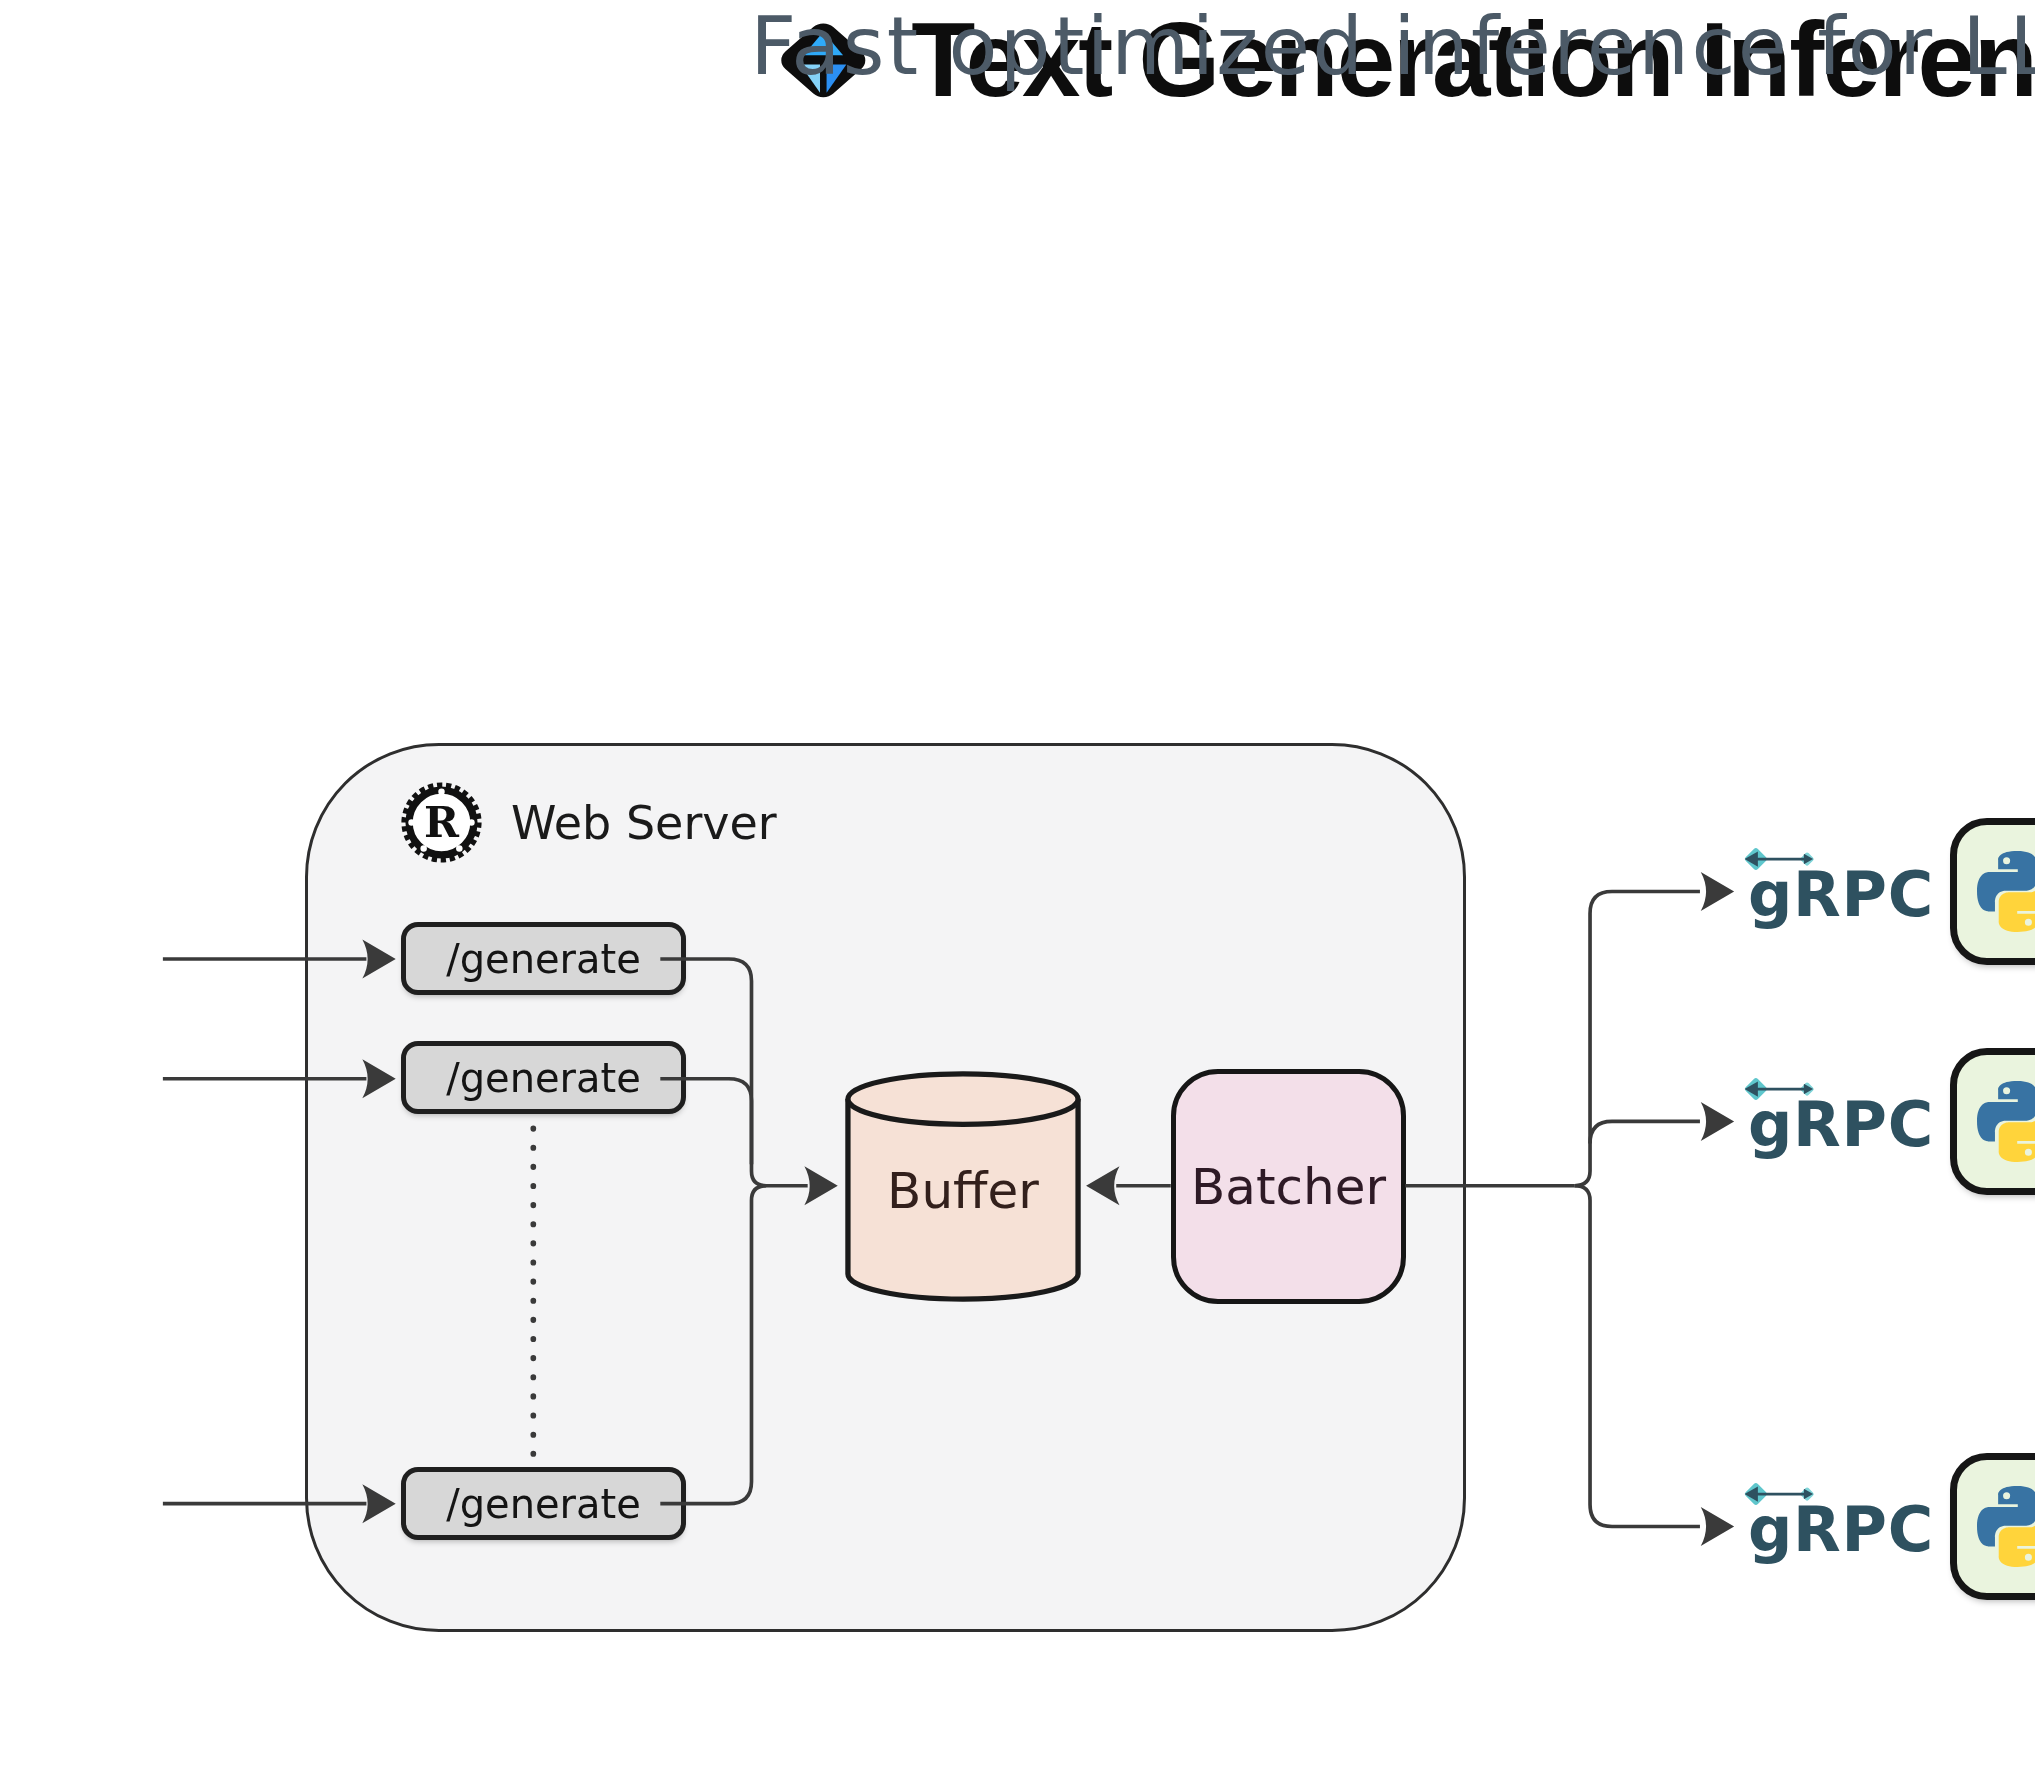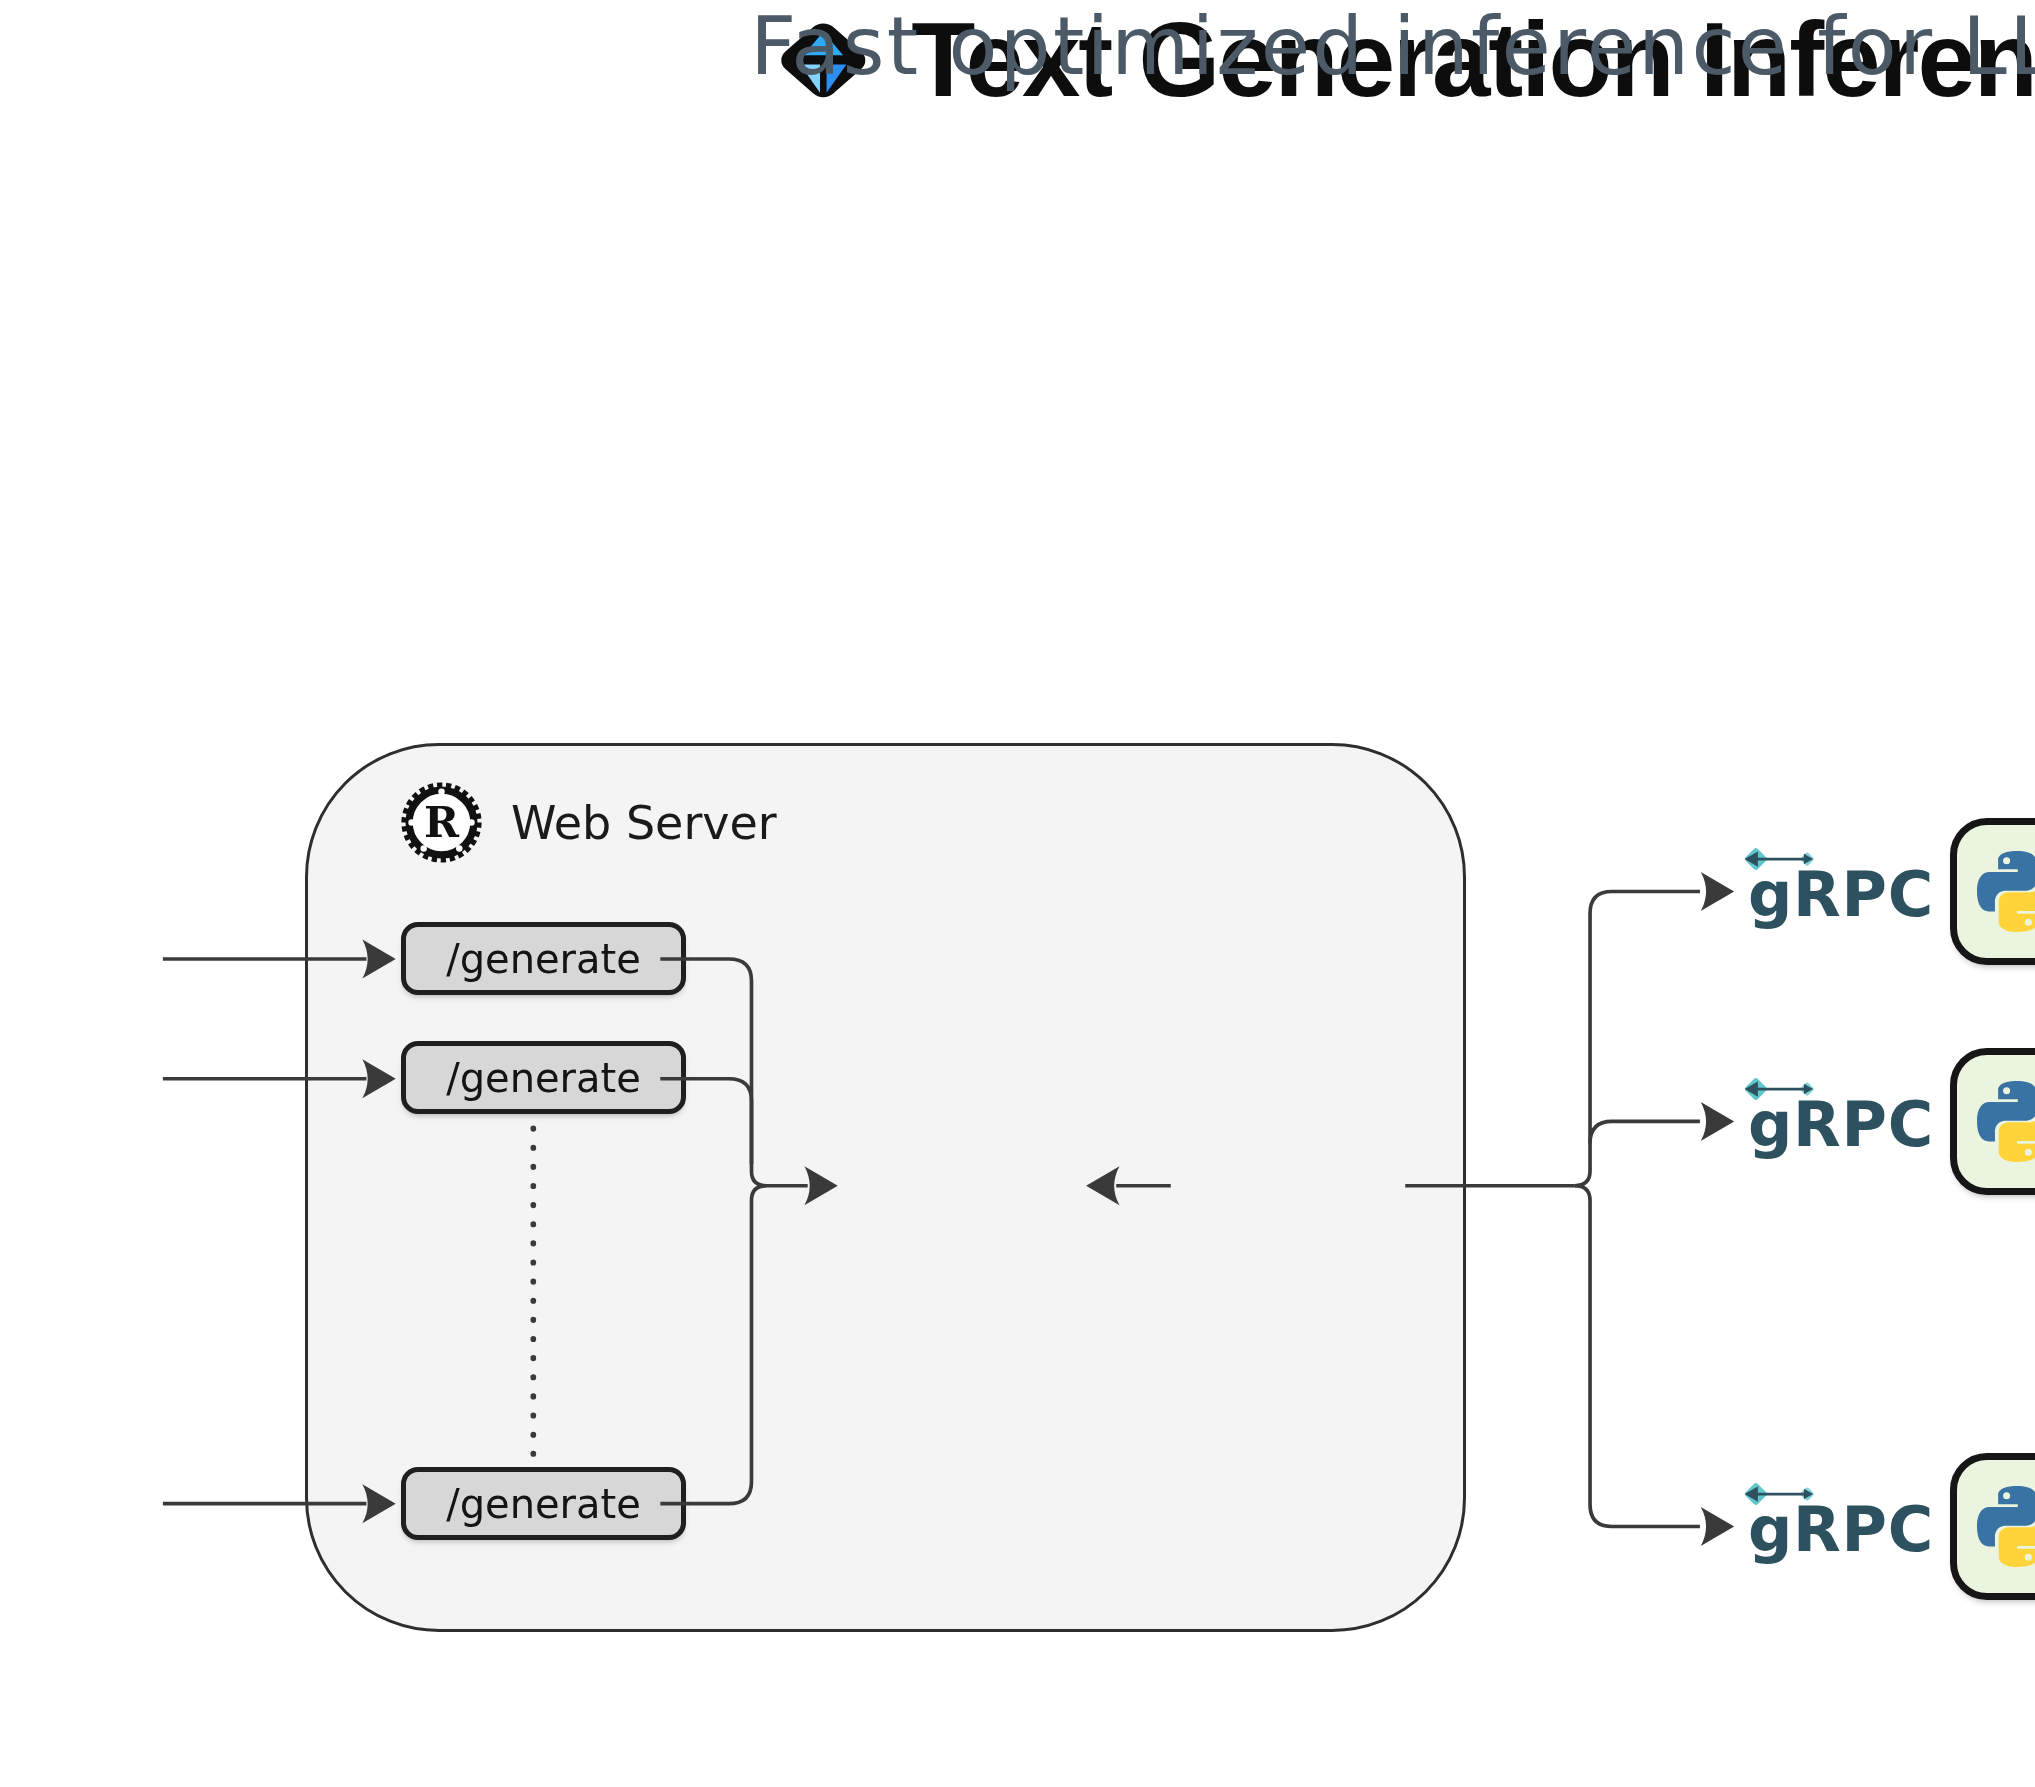--- a/index.html
+++ b/index.html
@@ -152,21 +152,29 @@
     <svg class="rust-icon" viewBox="0 0 100 100">
         <use href="#rust-logo"></use>
       </svg>
     <span class="ws-label">Web Server</span>
   </div>
 
   <div class="endpoint" style="top:922px">/generate</div>
   <div class="endpoint" style="top:1041px">/generate</div>
   <div class="endpoint" style="top:1467px">/generate</div>
 
-
+  <div class="buffer-wrap">
+    <svg viewBox="0 0 590 578">
+      <path d="M12,74 V504 a283,62 0 0 0 566,0 V74" fill="#f6e1d6" stroke="#1a1a1a" stroke-width="13"></path>
+      <ellipse cx="295" cy="74" rx="283" ry="62" fill="#f6e1d6" stroke="#1a1a1a" stroke-width="13"></ellipse>
+    </svg>
+    <div class="buffer-label">Buffer</div>
+  </div>
+
+  <div class="batcher">Batcher</div>
 
   <div class="grpc" style="top:847px">
     <svg class="grpc-glyph" viewBox="0 0 190 62">
         <use href="#grpc-arrows"></use>
       </svg>
     <span class="grpc-text">gRPC</span>
   </div>
   <div class="grpc" style="top:1077px">
     <svg class="grpc-glyph" viewBox="0 0 190 62">
         <use href="#grpc-arrows"></use>

